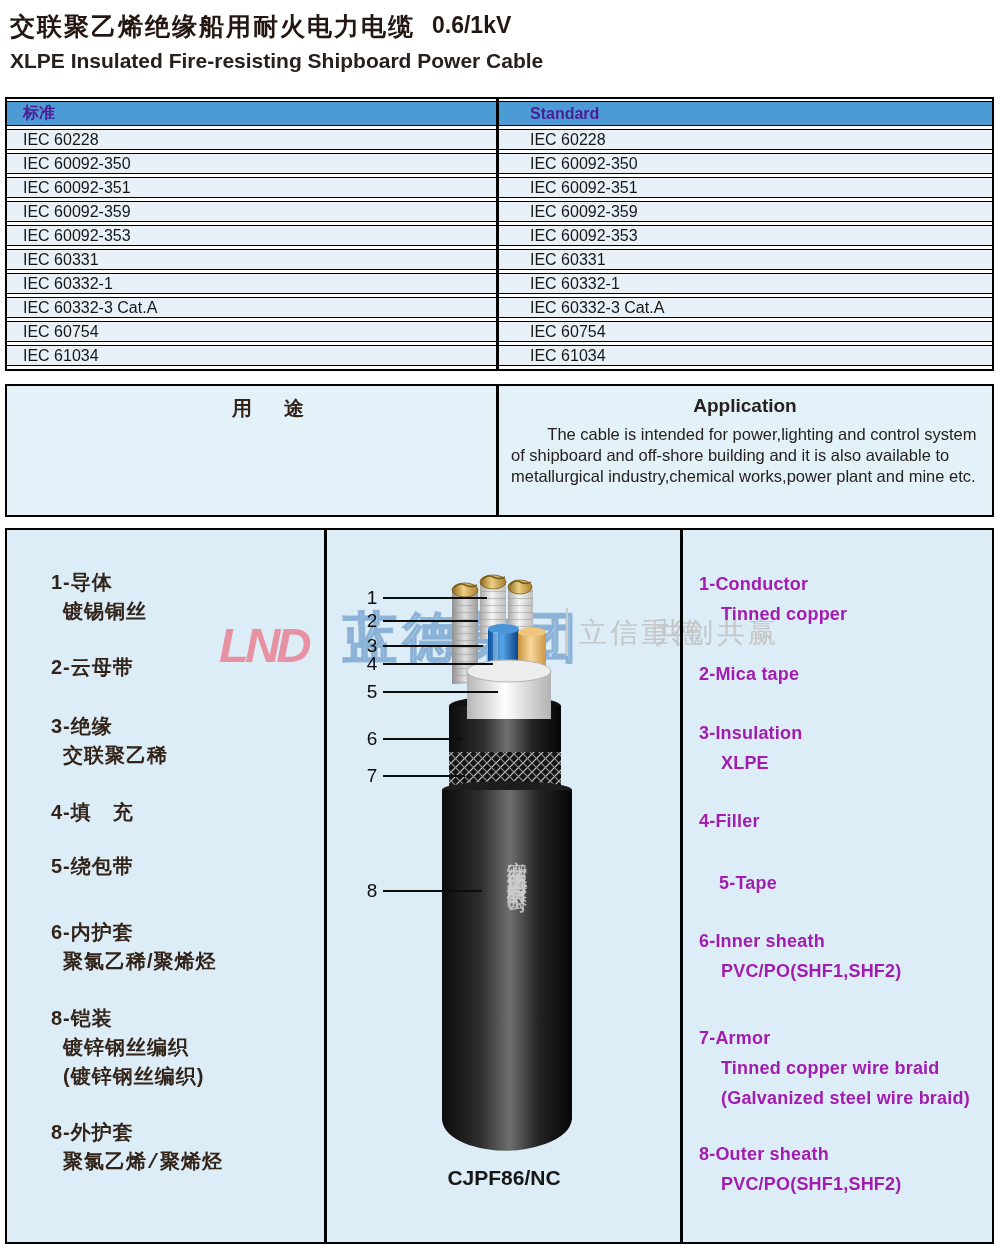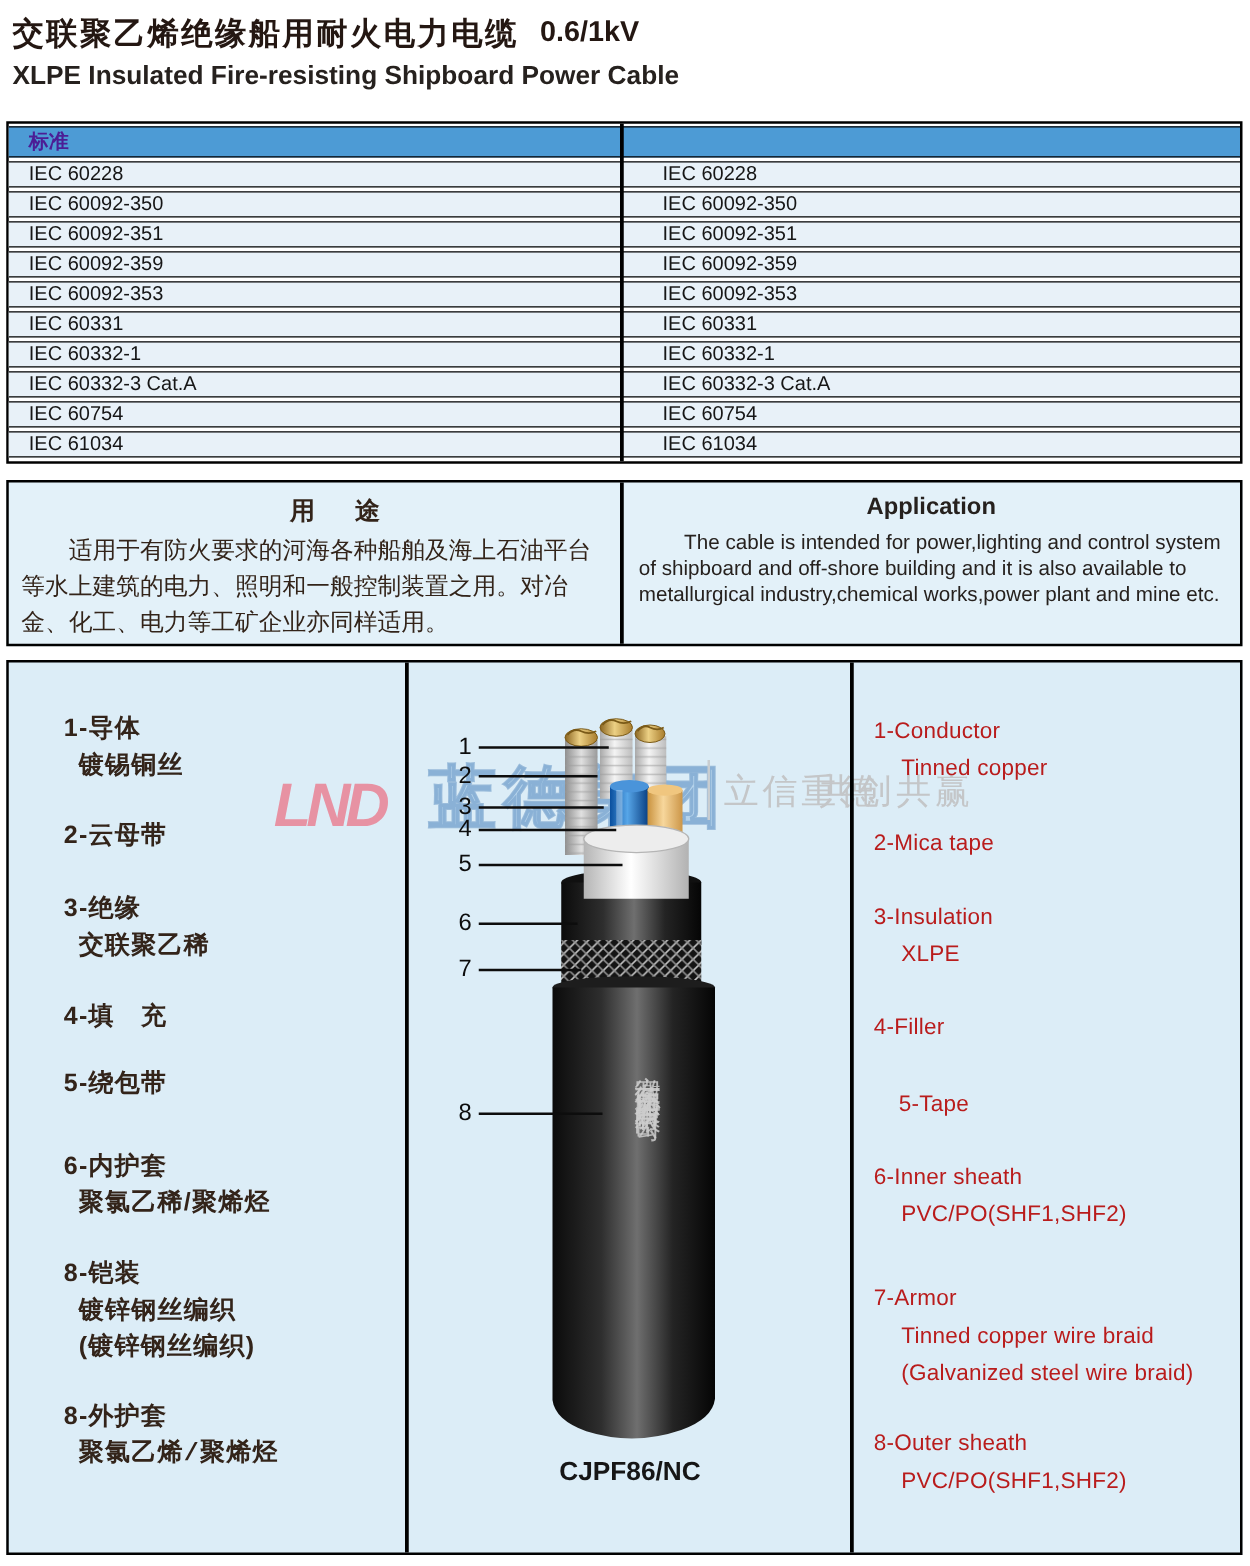--- a/index.html
+++ b/index.html
@@ -74,21 +74,21 @@
     left:336px;top:72px;font-size:54px;font-weight:bold;letter-spacing:6px;
     color:var(--wm-blue);-webkit-text-stroke:1.5px rgba(110,155,200,.6);
   }
   .wm-bar{left:559px;top:78px;width:2px;height:48px;background:#c9cdd0;}
   .wm-slogan1{left:572px;top:84px;font-size:28px;color:#c4c6c8;letter-spacing:3px;font-weight:500;}
   .wm-slogan2{left:648px;top:84px;font-size:28px;color:#c4c6c8;letter-spacing:3px;font-weight:500;}
 
   
   .lbl{z-index:10;color:var(--zh-ink);}
   .lbl-zh{font-size:20px;font-weight:600;letter-spacing:1px;}
-  .lbl-en{font-size:18px;font-weight:400;color:#b91c1c;letter-spacing:.2px;}
+  .lbl-en{font-size:18px;font-weight:700;color:#a21caf;letter-spacing:.2px;}
 
   
   .callout-num{z-index:12;width:26px;text-align:center;font-size:19px;font-weight:500;color:#0d0d0d;}
   .callout-line{z-index:12;height:2px;background:#0d0d0d;}
 
   
   .cable-svg{left:417px;top:44px;width:160px;height:580px;z-index:5;}
   .cable-print{
     left:496px;top:314px;height:310px;z-index:6;
     writing-mode:vertical-rl;text-orientation:upright;
@@ -99,20 +99,21 @@
 </head>
 <body>
 
 <div class="abs title-zh">交联聚乙烯绝缘船用耐火电力电缆</div>
 <div class="abs title-v">0.6/1kV</div>
 <div class="abs title-en">XLPE Insulated Fire-resisting Shipboard Power Cable</div>
 
 <div class="abs std-table">
   <div class="std-header">
     <div class="cell-zh">标准</div>
+    <div class="cell-en">Standard</div>
   </div>
   <div id="std-rows">
       <div class="std-row">
         <div class="cell-zh">IEC 60228</div>
         <div class="cell-en">IEC 60228</div>
       </div>
       <div class="std-row">
         <div class="cell-zh">IEC 60092-350</div>
         <div class="cell-en">IEC 60092-350</div>
       </div>
@@ -147,21 +148,20 @@
       <div class="std-row">
         <div class="cell-zh">IEC 61034</div>
         <div class="cell-en">IEC 61034</div>
       </div>
     </div>
   <div class="abs std-vline"></div>
 </div>
 
 <div class="abs app-box">
   <div class="abs app-title-zh">用　途</div>
-  <div class="abs app-text-zh">适用于有防火要求的河海各种船舶及海上石油平台等水上建筑的电力、照明和一般控制装置之用。对冶金、化工、电力等工矿企业亦同样适用。</div>
   <div class="abs app-title-en">Application</div>
   <div class="abs app-text-en">The cable is intended for power,lighting and control system of shipboard and off-shore building and it is also available to metallurgical industry,chemical works,power plant and mine etc.</div>
   <div class="abs app-vline"></div>
 </div>
 
 <div class="abs dia-box">
 
   <div class="abs wm wm-logo">LND</div>
   <div class="abs wm wm-brand">蓝德集团</div>
   <div class="abs wm wm-bar"></div>

